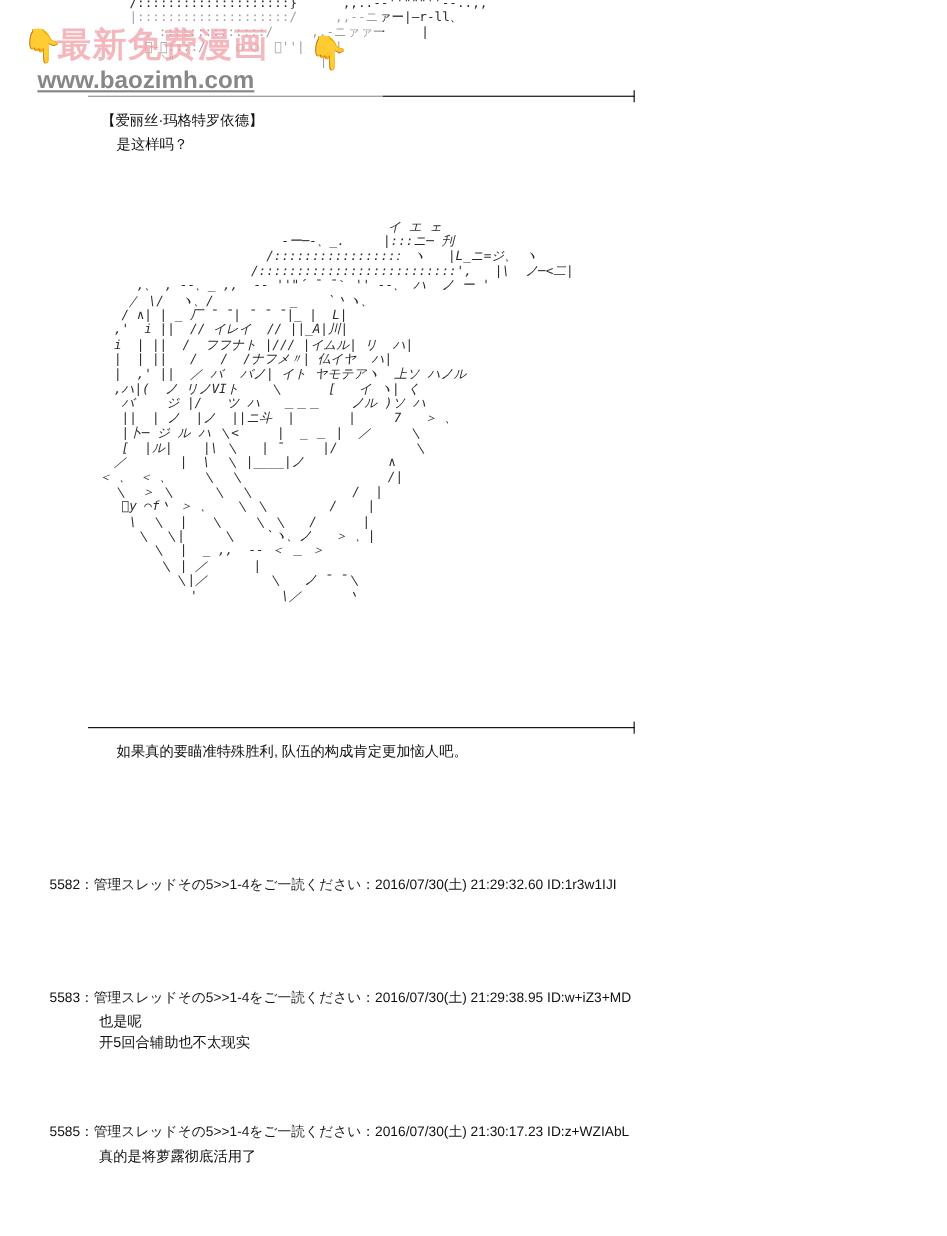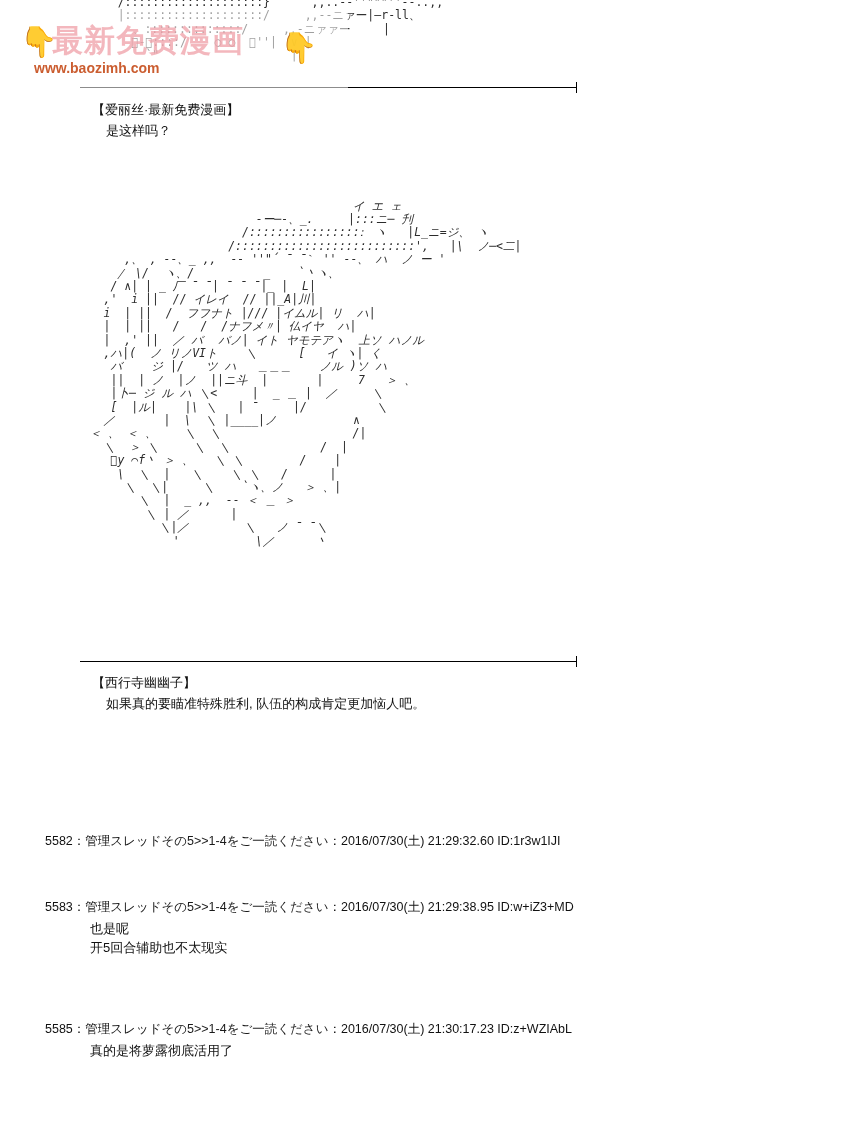--- a/index.html
+++ b/index.html
@@ -40,25 +40,26 @@
     font-weight: bold;
     letter-spacing: 1px;
     color: #f0a0a8;
     opacity: 0.75;
     white-space: nowrap;
   }
   .wm-sub {
     position: absolute;
     left: 16px;
     top: 52px;
-    font-size: 14px;
+    font-size: 22px;
     font-weight: bold;
-    color: #c2410c;
+    color: #737373;
     opacity: 0.85;
     white-space: nowrap;
+    text-decoration: underline;
   }
   .wm-hand {
     position: absolute;
     font-size: 30px;
     color: #f5c342;
     opacity: 0.95;
   }
   .wm-hand.left { left: 2px; top: 16px; }
   .wm-hand.right { left: 262px; top: 22px; }
 
@@ -142,21 +143,21 @@
   .post-date { color: #111; }
   .post-id { color: #111; }
   .post-body {
     font-size: 13px;
     line-height: 19px;
     color: #111;
     padding-left: 45px;
     margin-top: 3px;
     white-space: pre-line;
   }
-  #post-0 { top: 833px; }
+  #post-0 { top: 796px; }
   #post-1 { top: 899px; }
   #post-2 { top: 1021px; }
 </style>
 </head>
 <body>
 
 <div class="watermark">
   <div class="wm-band"></div>
   <span class="wm-hand left">👇</span>
   <span class="wm-hand right">👇</span>
@@ -171,21 +172,21 @@
     |::::::::::::::::::::/     ,,-‐ニァー|―r‐ll、
      ゙、::::::::::::::/     ,,-ニァァー゙   |
       ゙-、::::/    ○ ○  ゙''|  ∨ |
         `"                   |</pre>
 
 <div class="rule" id="rule-1">
     <span class="tick"></span>
   </div>
 
 <div class="speech" id="speech-1">
-  <span class="name">【爱丽丝·最新免费漫画】</span>
+  <span class="name">【爱丽丝·玛格特罗依德】</span>
   <span class="line">是这样吗？</span>
 </div>
 
 <pre class="aa" id="aa-main">                                          イ エ ェ
                             ‐ー─-、_.     |:::ニ─ 刋
                           /:::::::::::::::::゙ヽ   |L_ニ=ジ、 ヽ
                         /::::::::::::::::::::::::::',   |\  ノ─&lt;二|
          ,、 , --、_ ,,  -‐ ''"´ ̄ ̄`゙'' ‐-、 ハ  ノ ー '
         /゙\/ ゙ヽ、/          _    `丶ヽ、
        / ∧| | _ 厂 ̄ ̄| ̄ ̄ ̄|_ |  L|
@@ -207,21 +208,20 @@
            ＼  |  _ ,,  -‐ ＜ ＿ ＞
             ＼ | ／      |
               ＼|／        ＼   ノ ̄ ̄＼
                 '           \／      丶</pre>
 
 <div class="rule" id="rule-2">
     <span class="tick"></span>
   </div>
 
 <div class="speech" id="speech-2">
-  <span class="name">【西行寺幽幽子】</span>
   <span class="line">如果真的要瞄准特殊胜利, 队伍的构成肯定更加恼人吧。</span>
 </div>
 
 <div class="post" id="post-0">
   <div class="post-head">
     <span class="post-num">5582</span><span class="post-sep">：</span><span class="post-title">管理スレッドその5&gt;&gt;1-4をご一読ください</span><span class="post-sep">：</span><span class="post-date">2016/07/30(土) 21:29:32.60</span> <span class="post-id">ID:1r3w1IJI</span>
   </div>
 </div>
 
 <div class="post" id="post-1">

